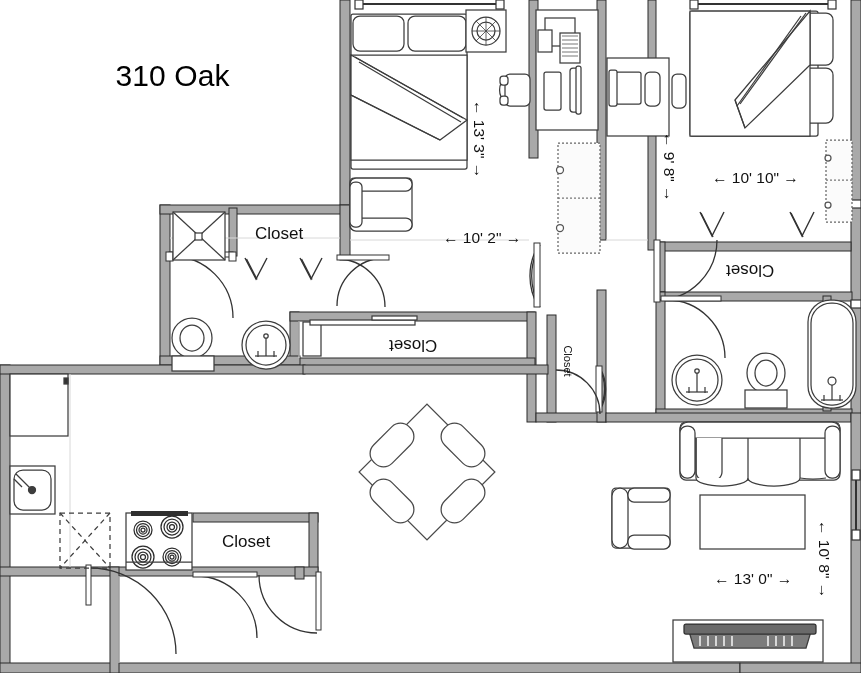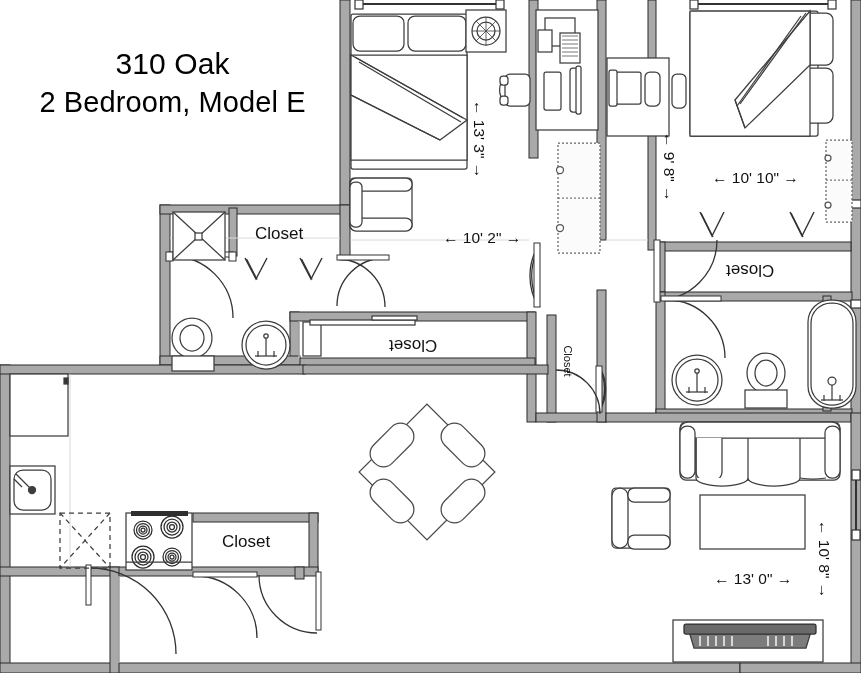--- a/index.html
+++ b/index.html
@@ -1,19 +1,19 @@
 <!DOCTYPE html>
 <html><head>
 <meta charset="utf-8">
 <style>
   html,body{margin:0;padding:0;background:#ffffff;}
   body{font-family:"Liberation Sans",sans-serif;}
   #stage{position:relative;width:861px;height:673px;background:#ffffff;overflow:hidden;}
   #plan{position:absolute;left:0;top:0;}
-  .title-block{position:absolute;left:0px;top:44px;width:345px;text-align:center;z-index:40;
+  .title-block{position:absolute;left:0px;top:56px;width:345px;text-align:center;z-index:40;
     font-family:"Liberation Sans",sans-serif;color:#000;}
   .title-block div{font-size:30px;line-height:39px;letter-spacing:0.1px;white-space:nowrap;}
   .ttl2{font-size:29px !important;}
   .dim{position:absolute;font-size:15.5px;font-family:"Liberation Sans",sans-serif;color:#111;
     white-space:nowrap;z-index:30;}
   .dim.vert{transform-origin:0 0;}
   .lbl{position:absolute;font-size:17px;font-family:"Liberation Sans",sans-serif;color:#111;
     white-space:nowrap;z-index:30;}
   .lbl.rot180{transform:rotate(180deg);}
   .lbl.rot90{transform:rotate(90deg);}
@@ -382,21 +382,20 @@
       <g>
         <rect x="310" y="320" width="105" height="5"></rect>
         <rect x="372" y="316" width="45" height="4"></rect>
       </g>
     </g>
 
   </svg>
 
   <div class="title-block">
     <div>310 Oak</div>
-    <div class="ttl2">2 Bedroom, Model E</div>
   </div>
 
   <div class="dim vert" style="left:488px; top:100px; transform:rotate(90deg);">← 13' 3" →</div>
 
   <div class="dim" style="left:443px; top:229px;">← 10' 2" →</div>
 
   <div class="dim vert" style="left:678px; top:132px; transform:rotate(90deg);">← 9' 8" →</div>
 
   <div class="dim" style="left:712px; top:169px;">← 10' 10" →</div>
 

